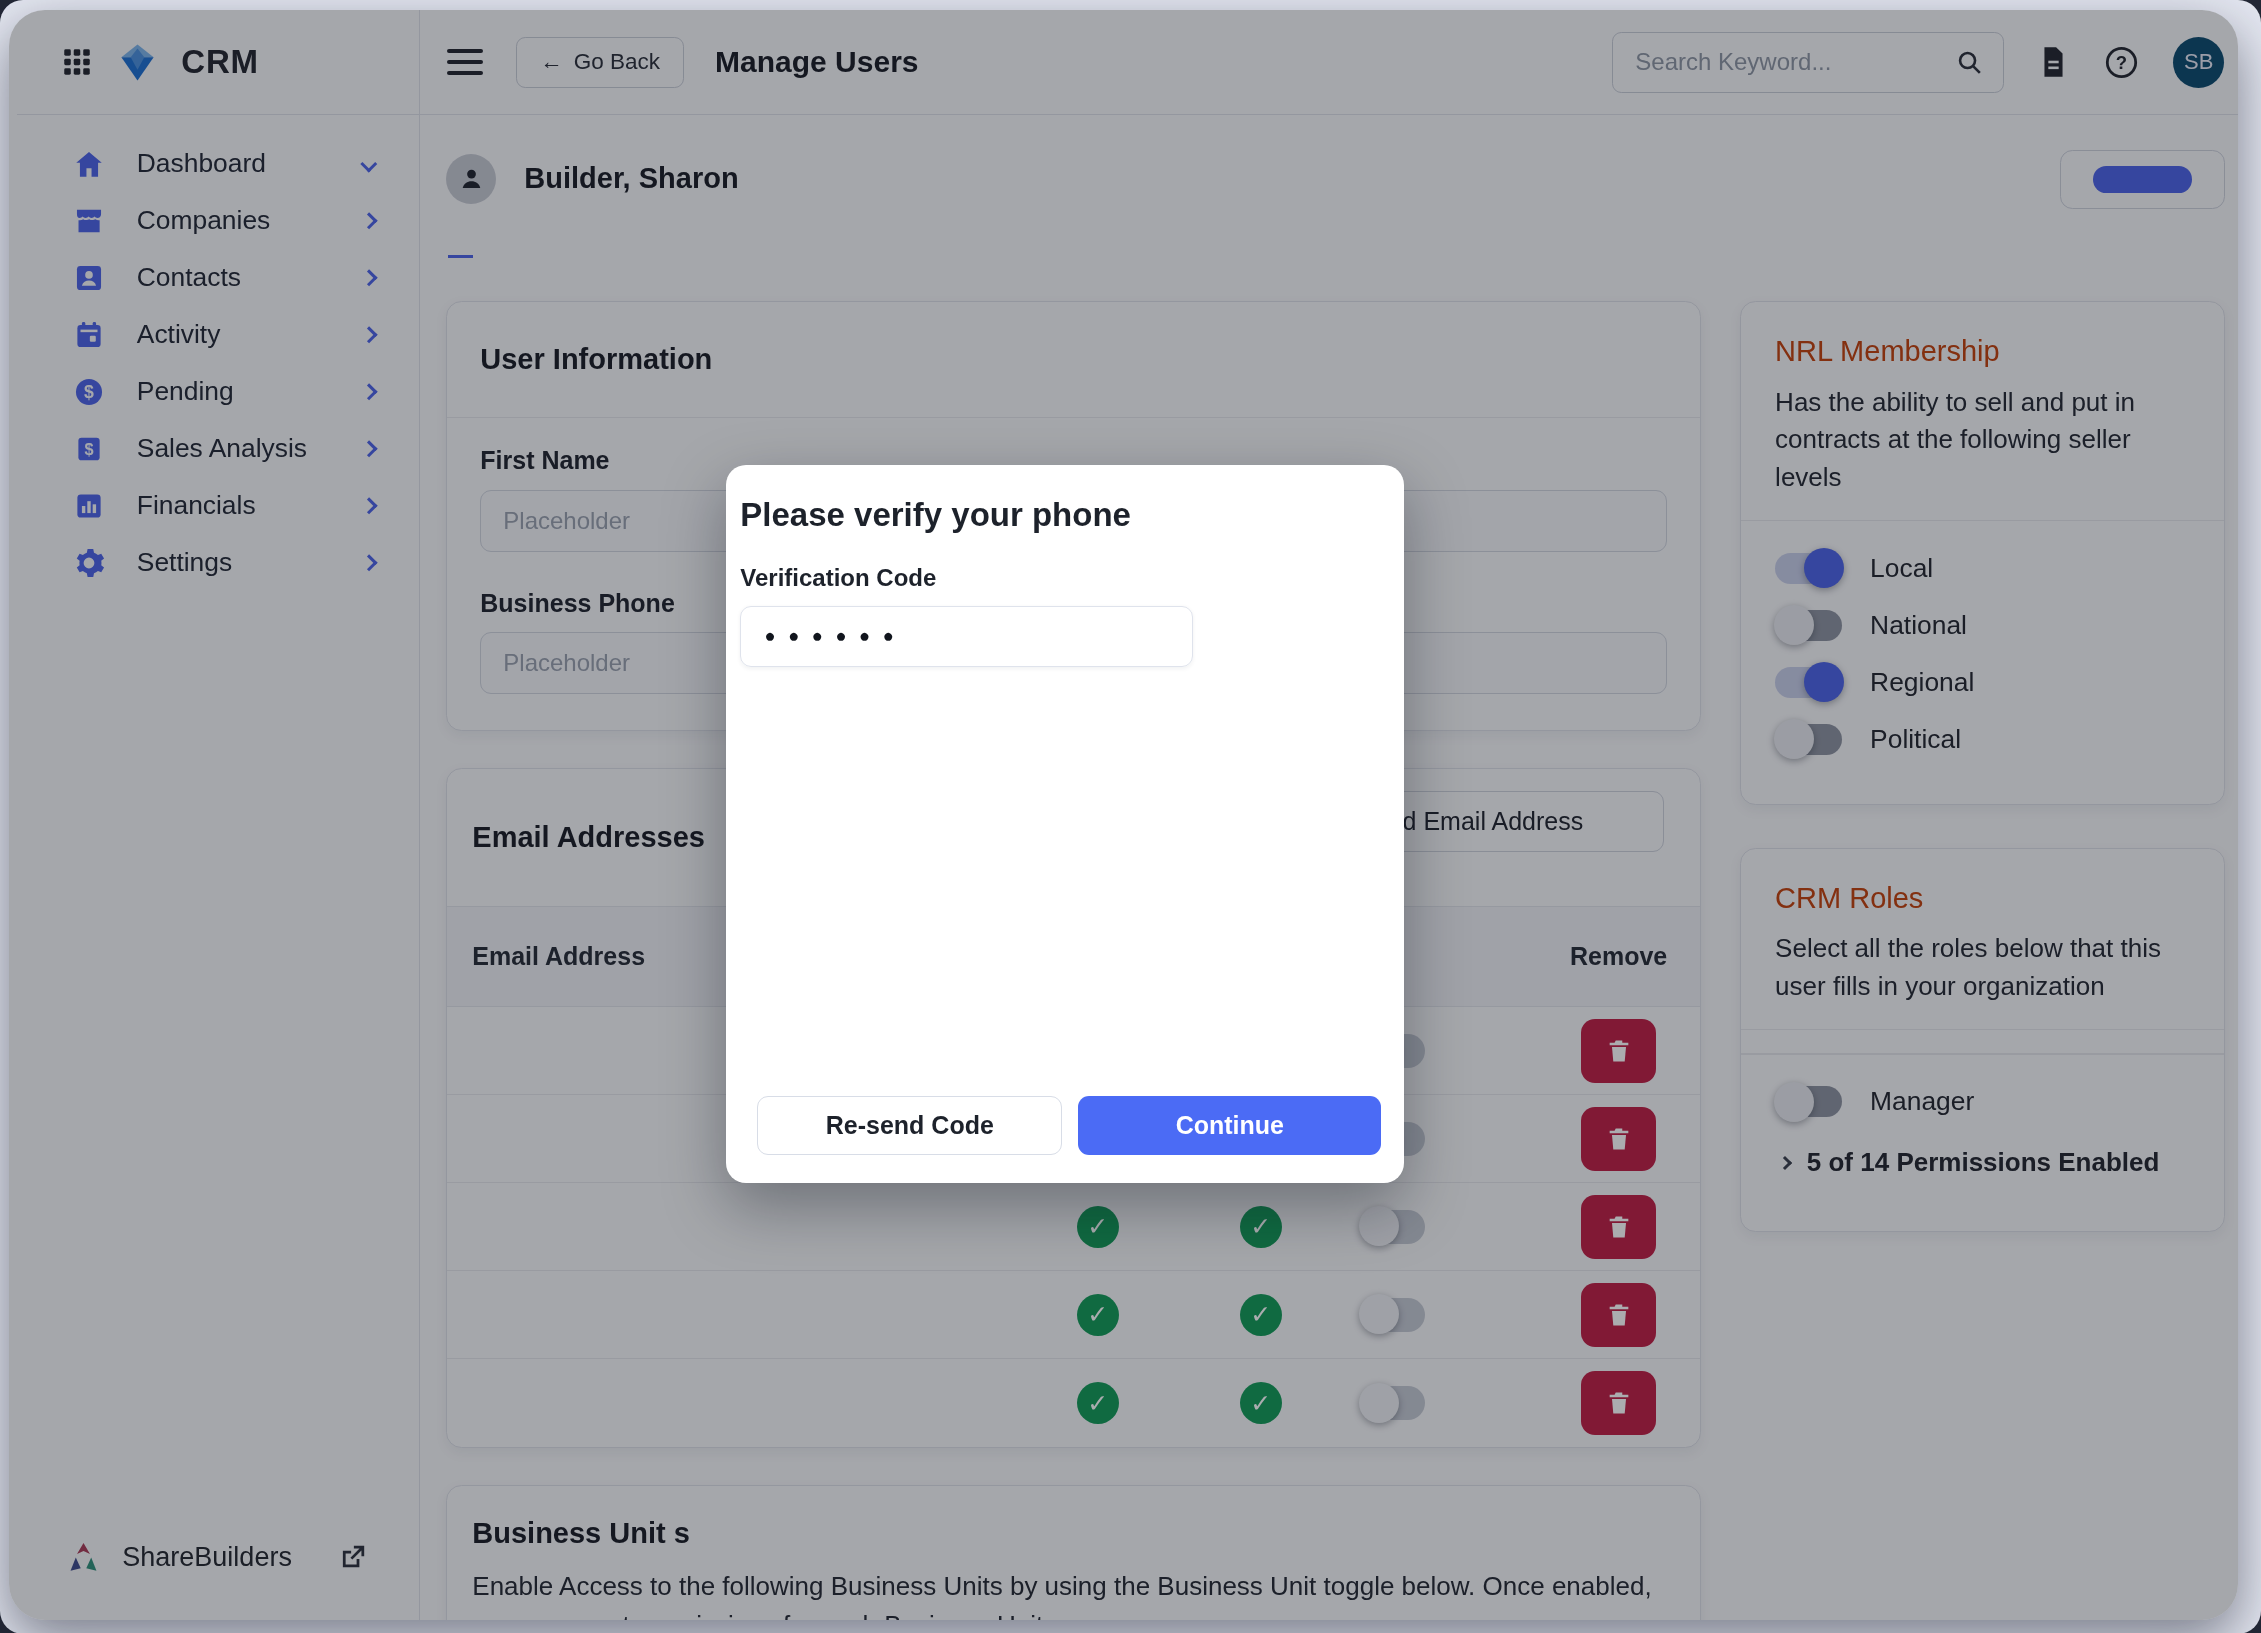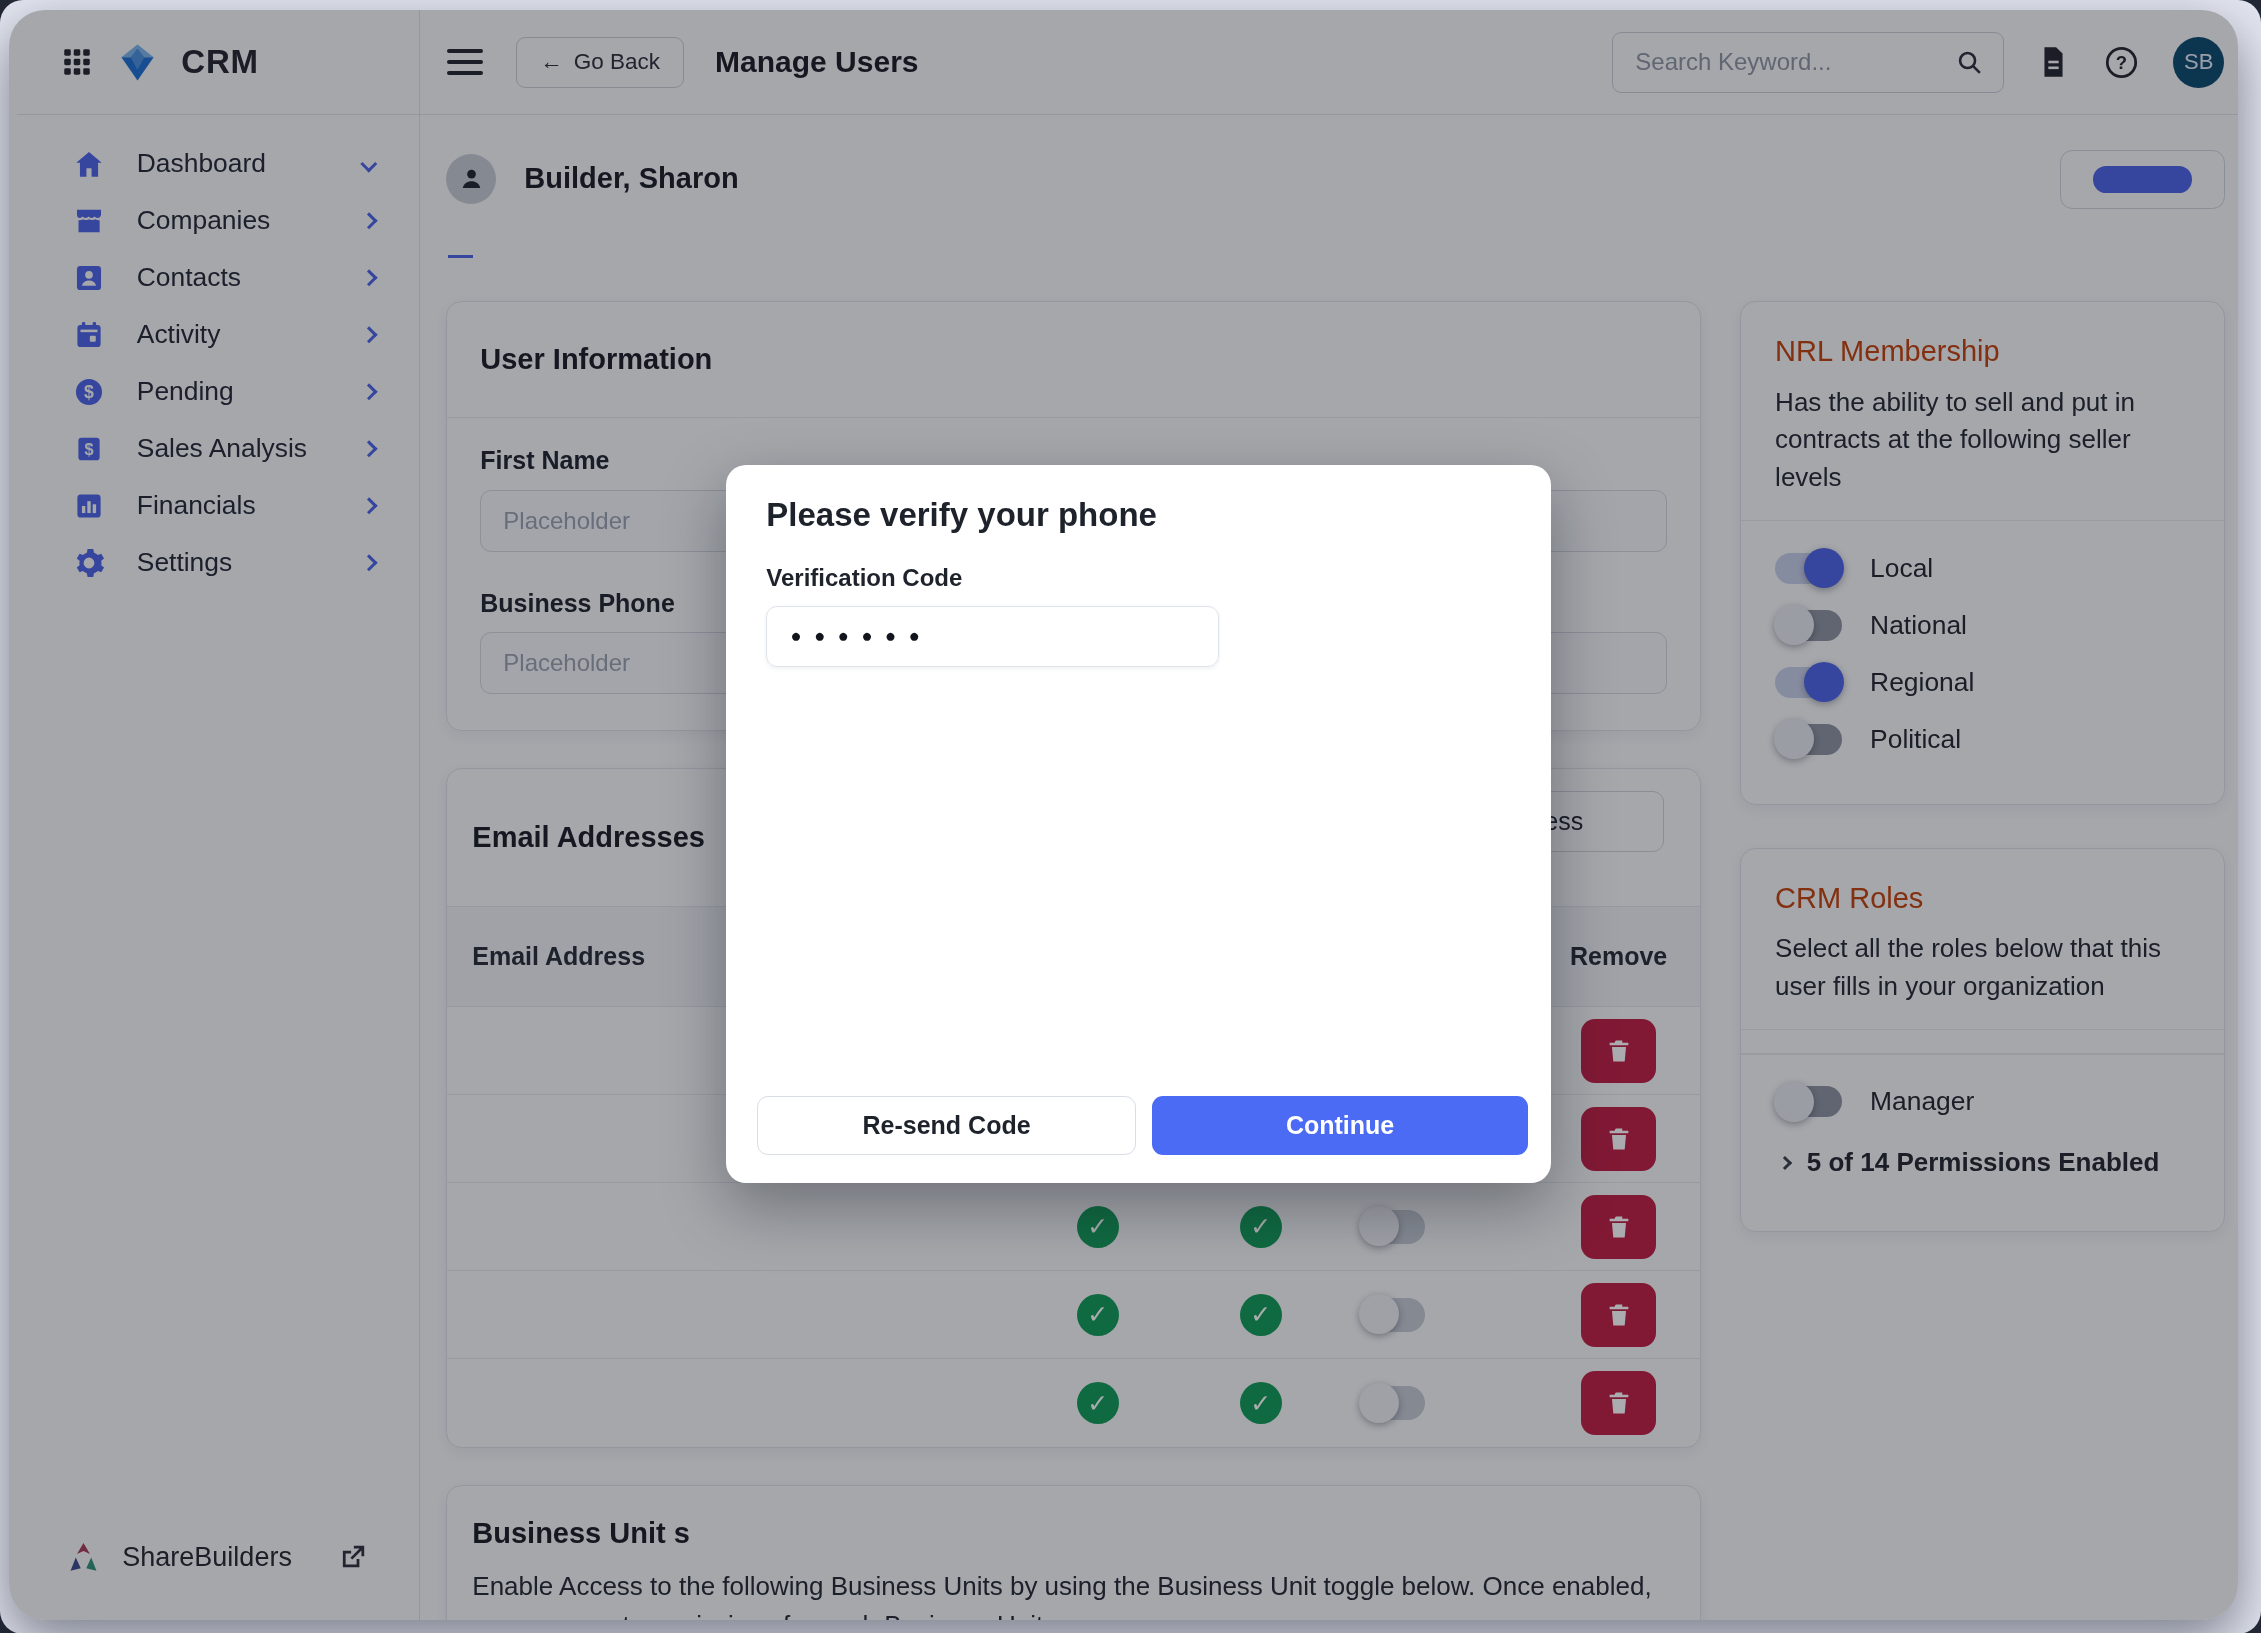--- a/index.html
+++ b/index.html
@@ -115,22 +115,22 @@
   .perm-row{display:flex;align-items:center;gap:17px;height:65px;font-size:26px;font-weight:600;color:#22262f;cursor:pointer;}
   .perm-row .chev{margin-left:4.7px;width:10px;height:10px;}
 
   
   .bu-head{padding:31px 25px 26.4px;}
   .bu-title{font-size:29px;font-weight:700;color:#191d26;margin-bottom:17px;}
   .bu-desc{font-size:26px;line-height:1.5;color:#242933;max-width:1200px;}
 
   
   .dim{position:absolute;inset:0;background:rgba(14,17,26,.35);z-index:40;}
-  .modal{position:absolute;left:717px;top:455px;width:825px;height:718px;background:#fff;
-         border-radius:20px;z-index:50;box-shadow:0 23px 62px rgba(10,14,25,.35);padding:0 40px;}
+  .modal{position:absolute;left:717px;top:455px;width:678px;height:718px;background:#fff;
+         border-radius:20px;z-index:50;box-shadow:0 23px 62px rgba(10,14,25,.35);padding:0 14px;}
   .m-title{margin-top:31px;font-size:33px;font-weight:600;color:#1d222b;}
   .m-body{margin-top:33px;font-size:25px;line-height:1.45;color:#20252f;max-width:738px;}
   .m-label{margin-top:29.5px;font-size:24px;font-weight:700;color:#1d222b;}
   .m-input{margin-top:14px;width:453px;height:61px;border:1.6px solid #dfe3ec;border-radius:11px;
            box-shadow:0 1.6px 4.7px rgba(25,30,45,.06);display:flex;align-items:center;padding:0 23px;
            font-size:18.6px;letter-spacing:12.4px;color:#11151d;}
   .m-btns{position:absolute;left:31px;right:23px;bottom:28px;display:flex;gap:16px;}
   .m-btn{flex:1;height:59px;border-radius:11px;font-size:25px;font-weight:600;display:flex;
          align-items:center;justify-content:center;cursor:pointer;}
   .m-btn.ghost{background:#fff;border:1.6px solid #d8dde7;color:#1d222b;}

